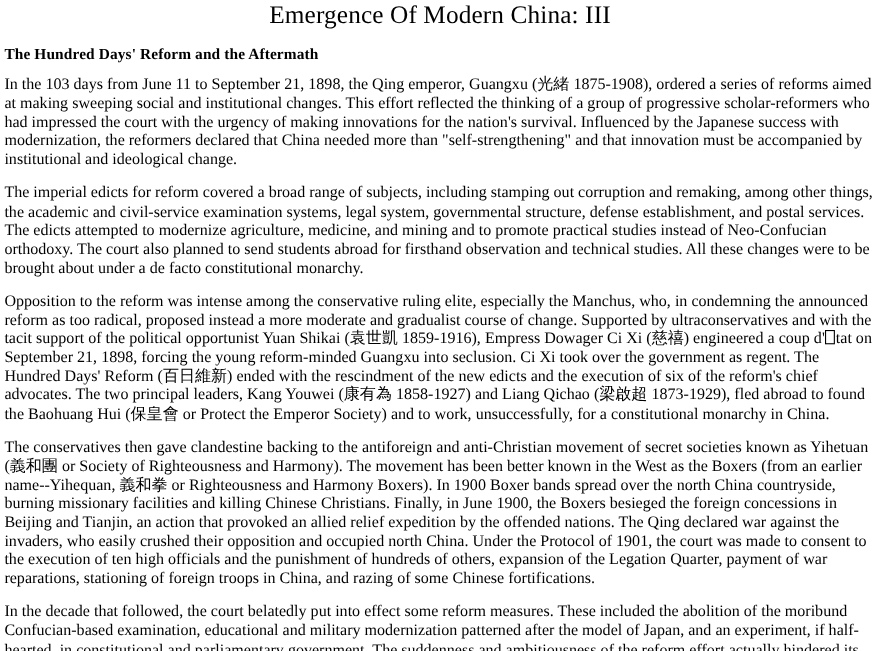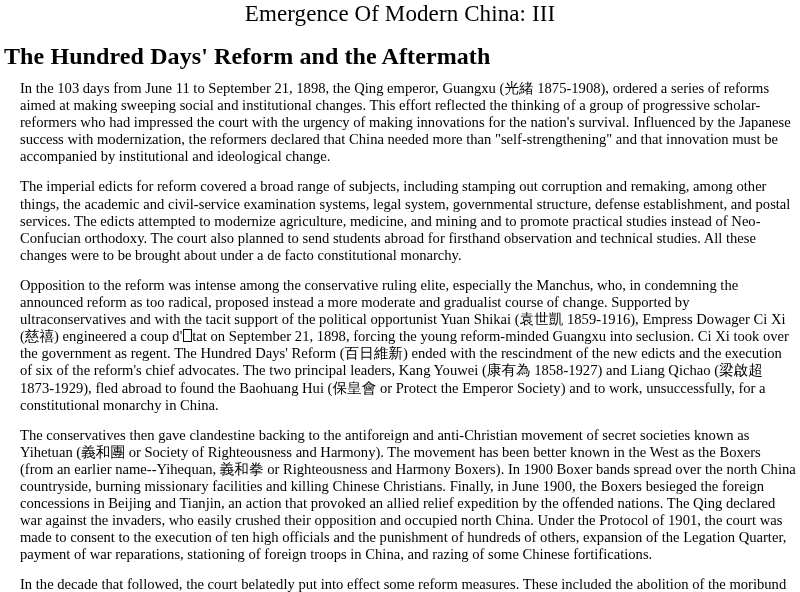--- a/index.html
+++ b/index.html
@@ -23,29 +23,29 @@
     font-family: "Liberation Serif", serif;
     font-size: 23px;
     font-weight: normal;
     text-align: center;
     margin: 0 0 2px 0;
     padding-top: 1px;
     letter-spacing: 0.1px;
   }
   h2.section-head {
     font-family: "Liberation Serif", serif;
-    font-size: 24px;
+    font-size: 14px;
     font-weight: bold;
     margin: 16px 0 10px 0;
     letter-spacing: 0.1px;
   }
   p.para {
     font-size: 14.6px;
     line-height: 17.1px;
-    margin: 0 0 13px 16px;
+    margin: 0 0 13px 0;
     text-align: left;
   }
   p.para:last-child {
     margin-bottom: 0;
   }
   .box {
     display: inline-block;
     width: 7px;
     height: 11px;
     border: 1px solid #000;

